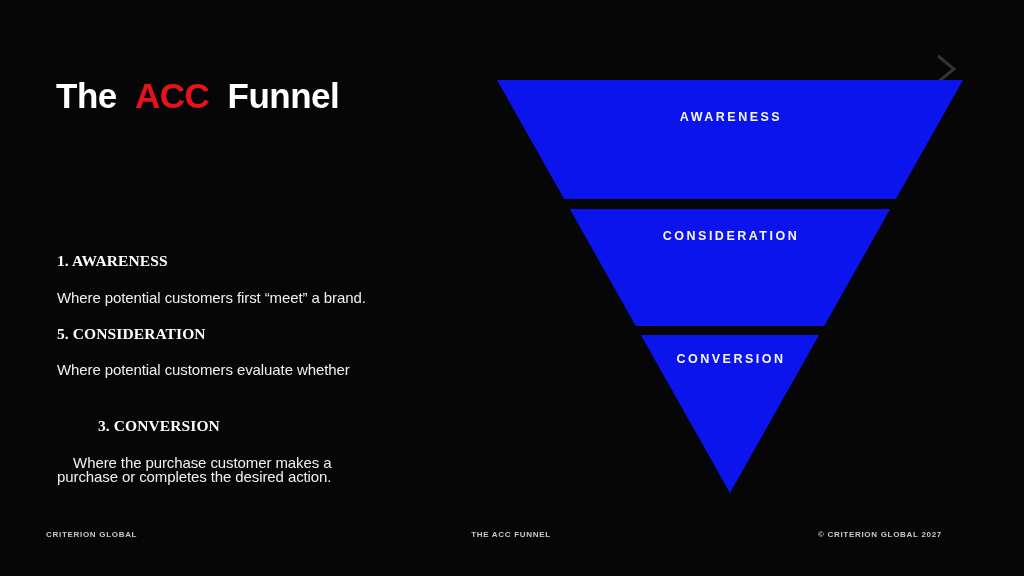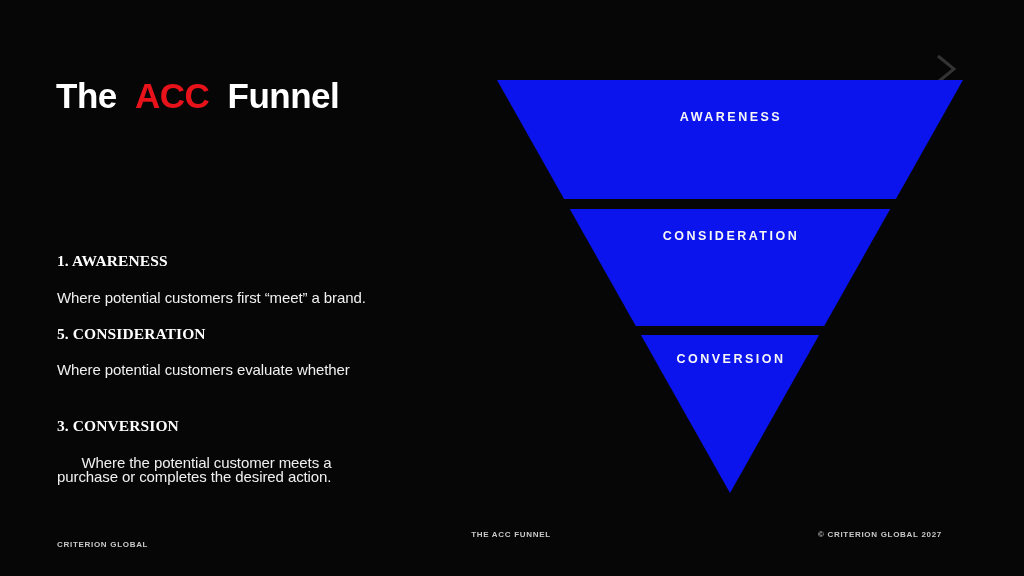--- a/index.html
+++ b/index.html
@@ -52,21 +52,21 @@
     line-height: 13.5px;
     color: #f0f0f0;
     letter-spacing: -0.1px;
     white-space: nowrap;
     text-align: right;
   }
   .s1h { top: 252px; }
   .s1b { top: 291px; }
   .s2h { top: 325px; }
   .s2b { top: 363px; }
-  .s3h { top: 417px; }
+  .s3h { top: 417px; margin-left: 41px; }
   .s3b { top: 456px; }
 
   
   .funnel {
     position: absolute;
     left: 497px;
     top: 80px;
     width: 466px;
     height: 413px;
   }
@@ -98,21 +98,21 @@
   
   .footer-item {
     position: absolute;
     top: 530px;
     font-size: 8px;
     font-weight: bold;
     letter-spacing: 0.7px;
     color: var(--footer-gray, #c9c9c9);
     white-space: nowrap;
   }
-  .footer-left { left: 57px; margin-top: 10px; }
+  .footer-left { left: 46px; }
   .footer-center { left: 511px; transform: translateX(-50%); }
   .footer-right { right: 82px; }
 </style>
 </head>
 <body>
 
 <div class="slide">
 
   <div class="title">
     <span class="w">The</span>
@@ -129,21 +129,21 @@
     <div>Where potential customers first “meet” a brand.</div>
   </div>
 
   <div class="stage-heading s2h">5. CONSIDERATION</div>
   <div class="stage-body s2b">
     <div>Where potential customers evaluate whether</div>
   </div>
 
   <div class="stage-heading s3h">3. CONVERSION</div>
   <div class="stage-body s3b">
-    <div>Where the potential customer meets a</div>
+    <div>Where the purchase customer makes a</div>
     <div>purchase or completes the desired action.</div>
   </div>
 
   <svg class="funnel" viewBox="0 0 466 413">
     <polygon class="funnel-seg" points="0,0 466,0 398.9,119 67.1,119"></polygon>
     <polygon class="funnel-seg" points="72.8,129 393.2,129 327.2,246 138.8,246"></polygon>
     <polygon class="funnel-seg" points="143.9,255 322.1,255 233,413"></polygon>
     <text class="funnel-label" x="234" y="41">AWARENESS</text>
     <text class="funnel-label" x="234" y="160">CONSIDERATION</text>
     <text class="funnel-label" x="234" y="283">CONVERSION</text>

